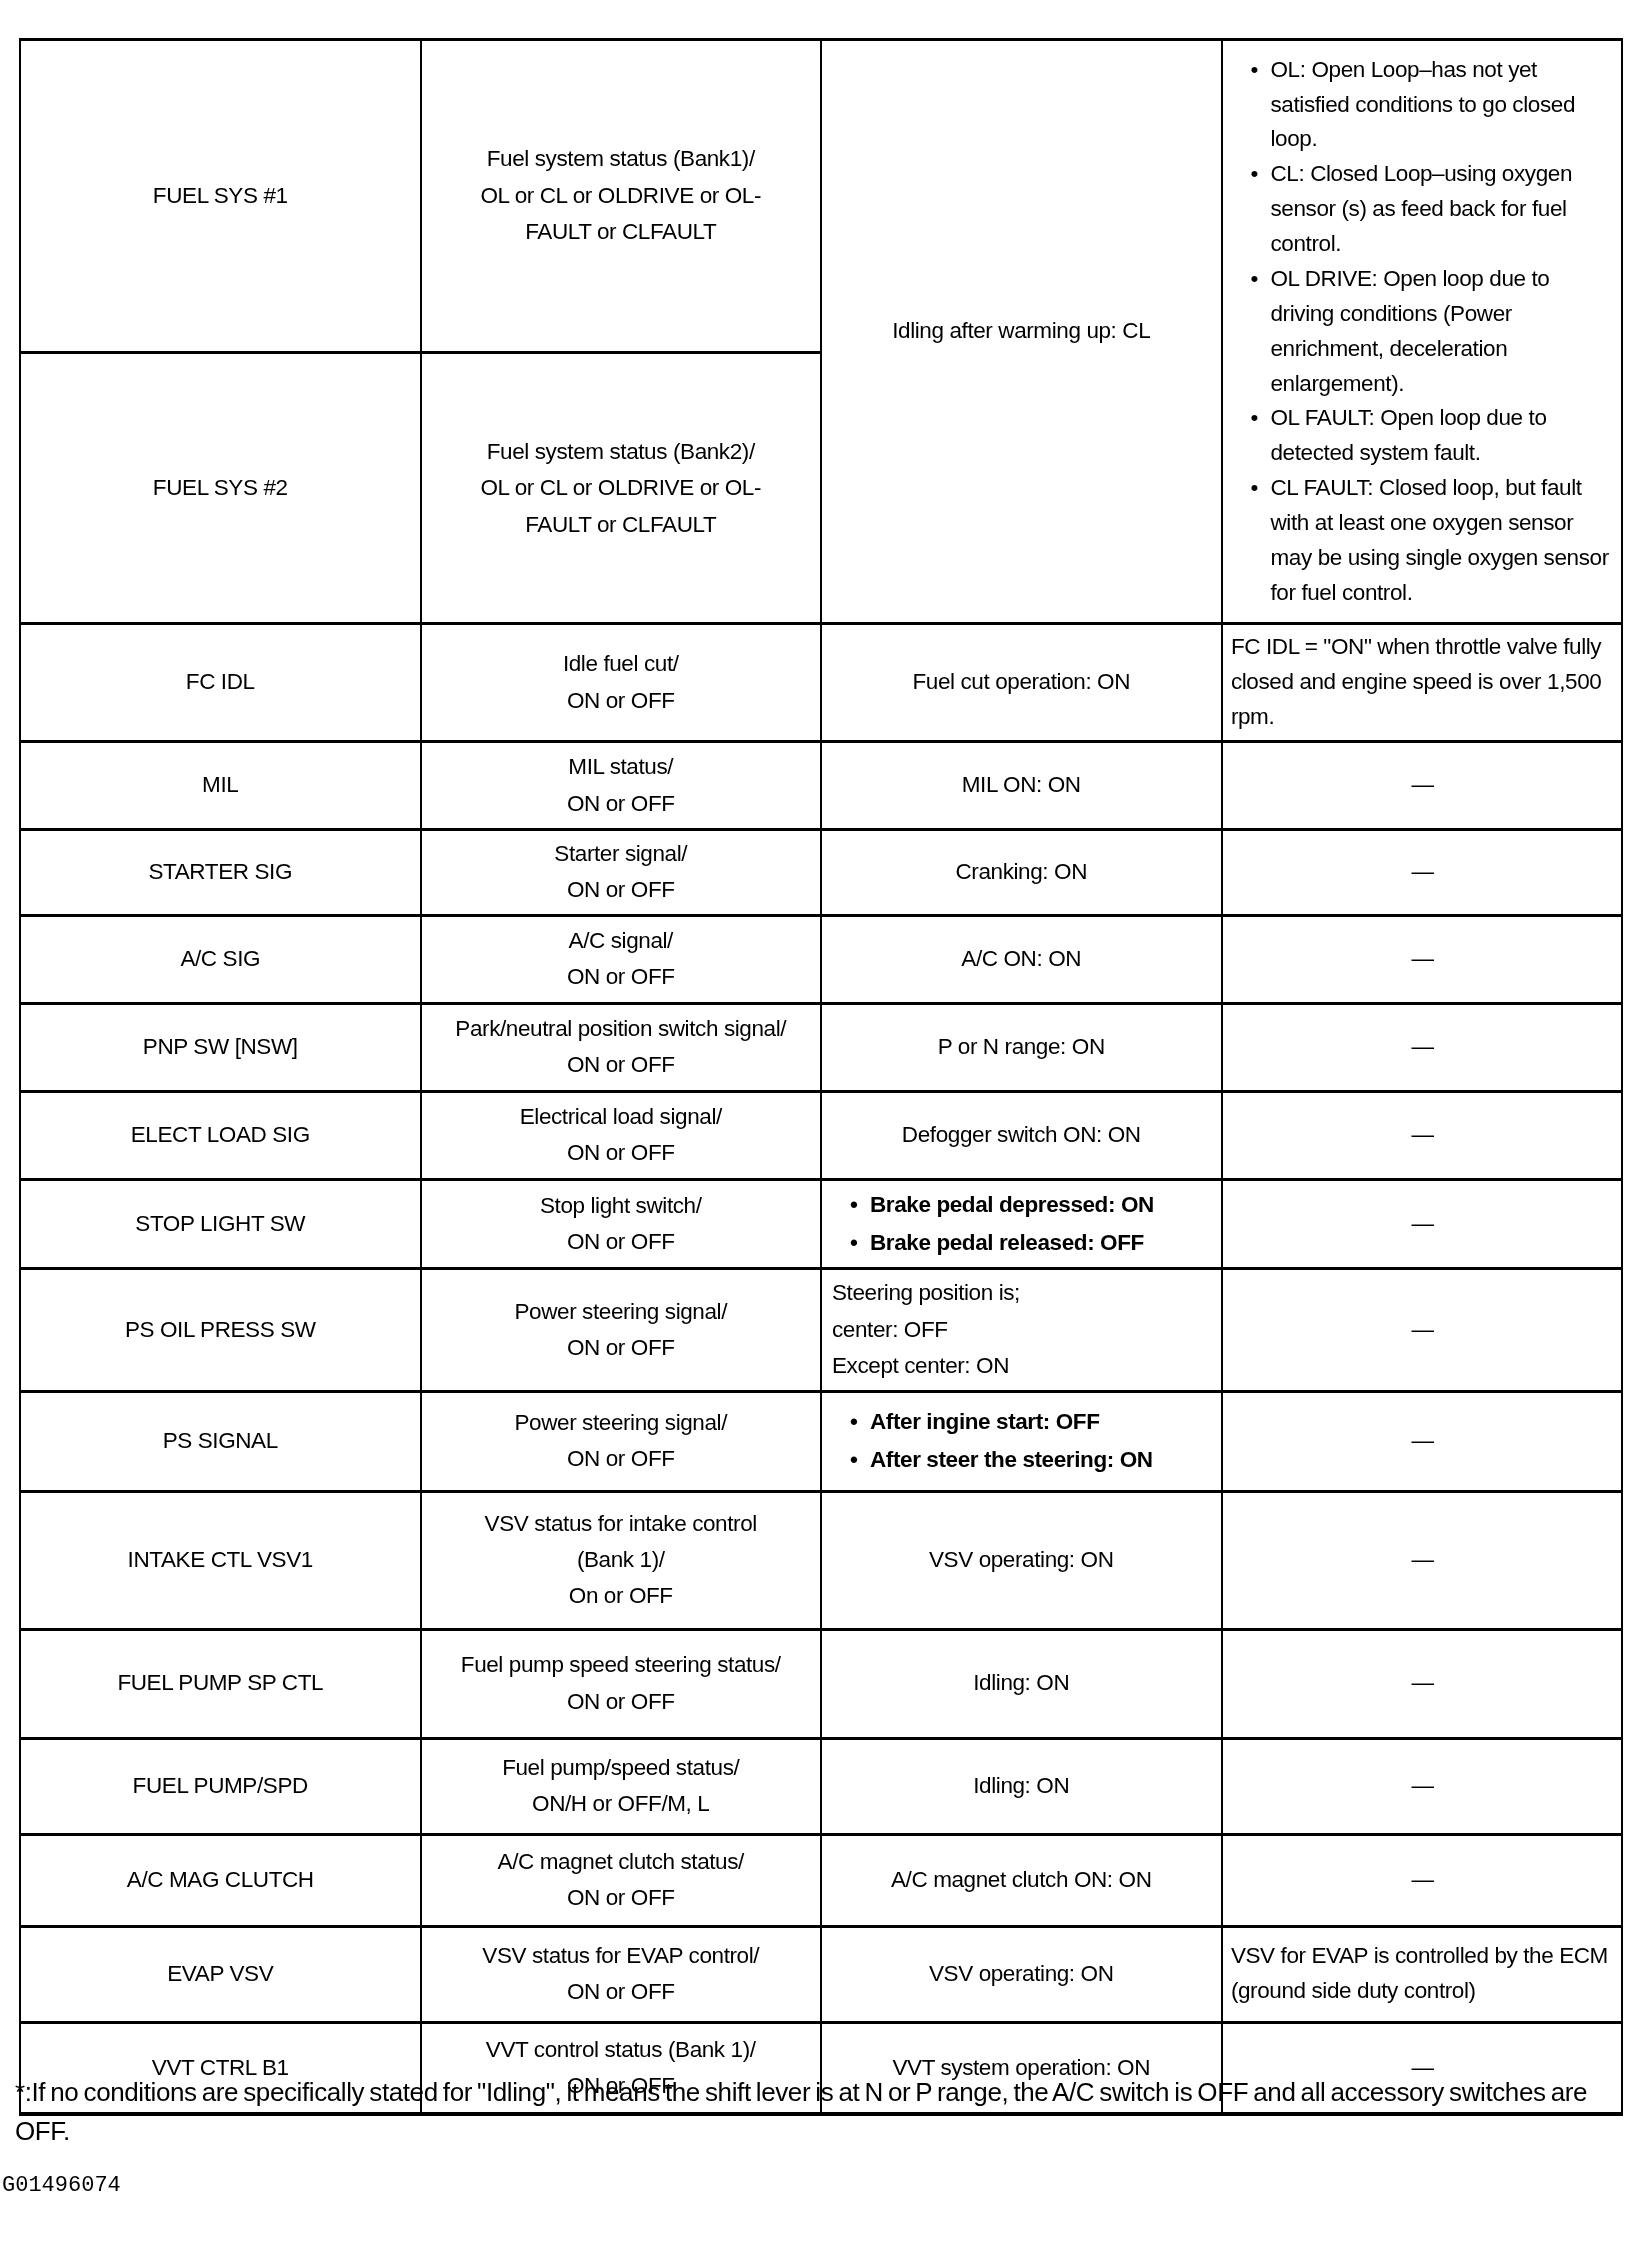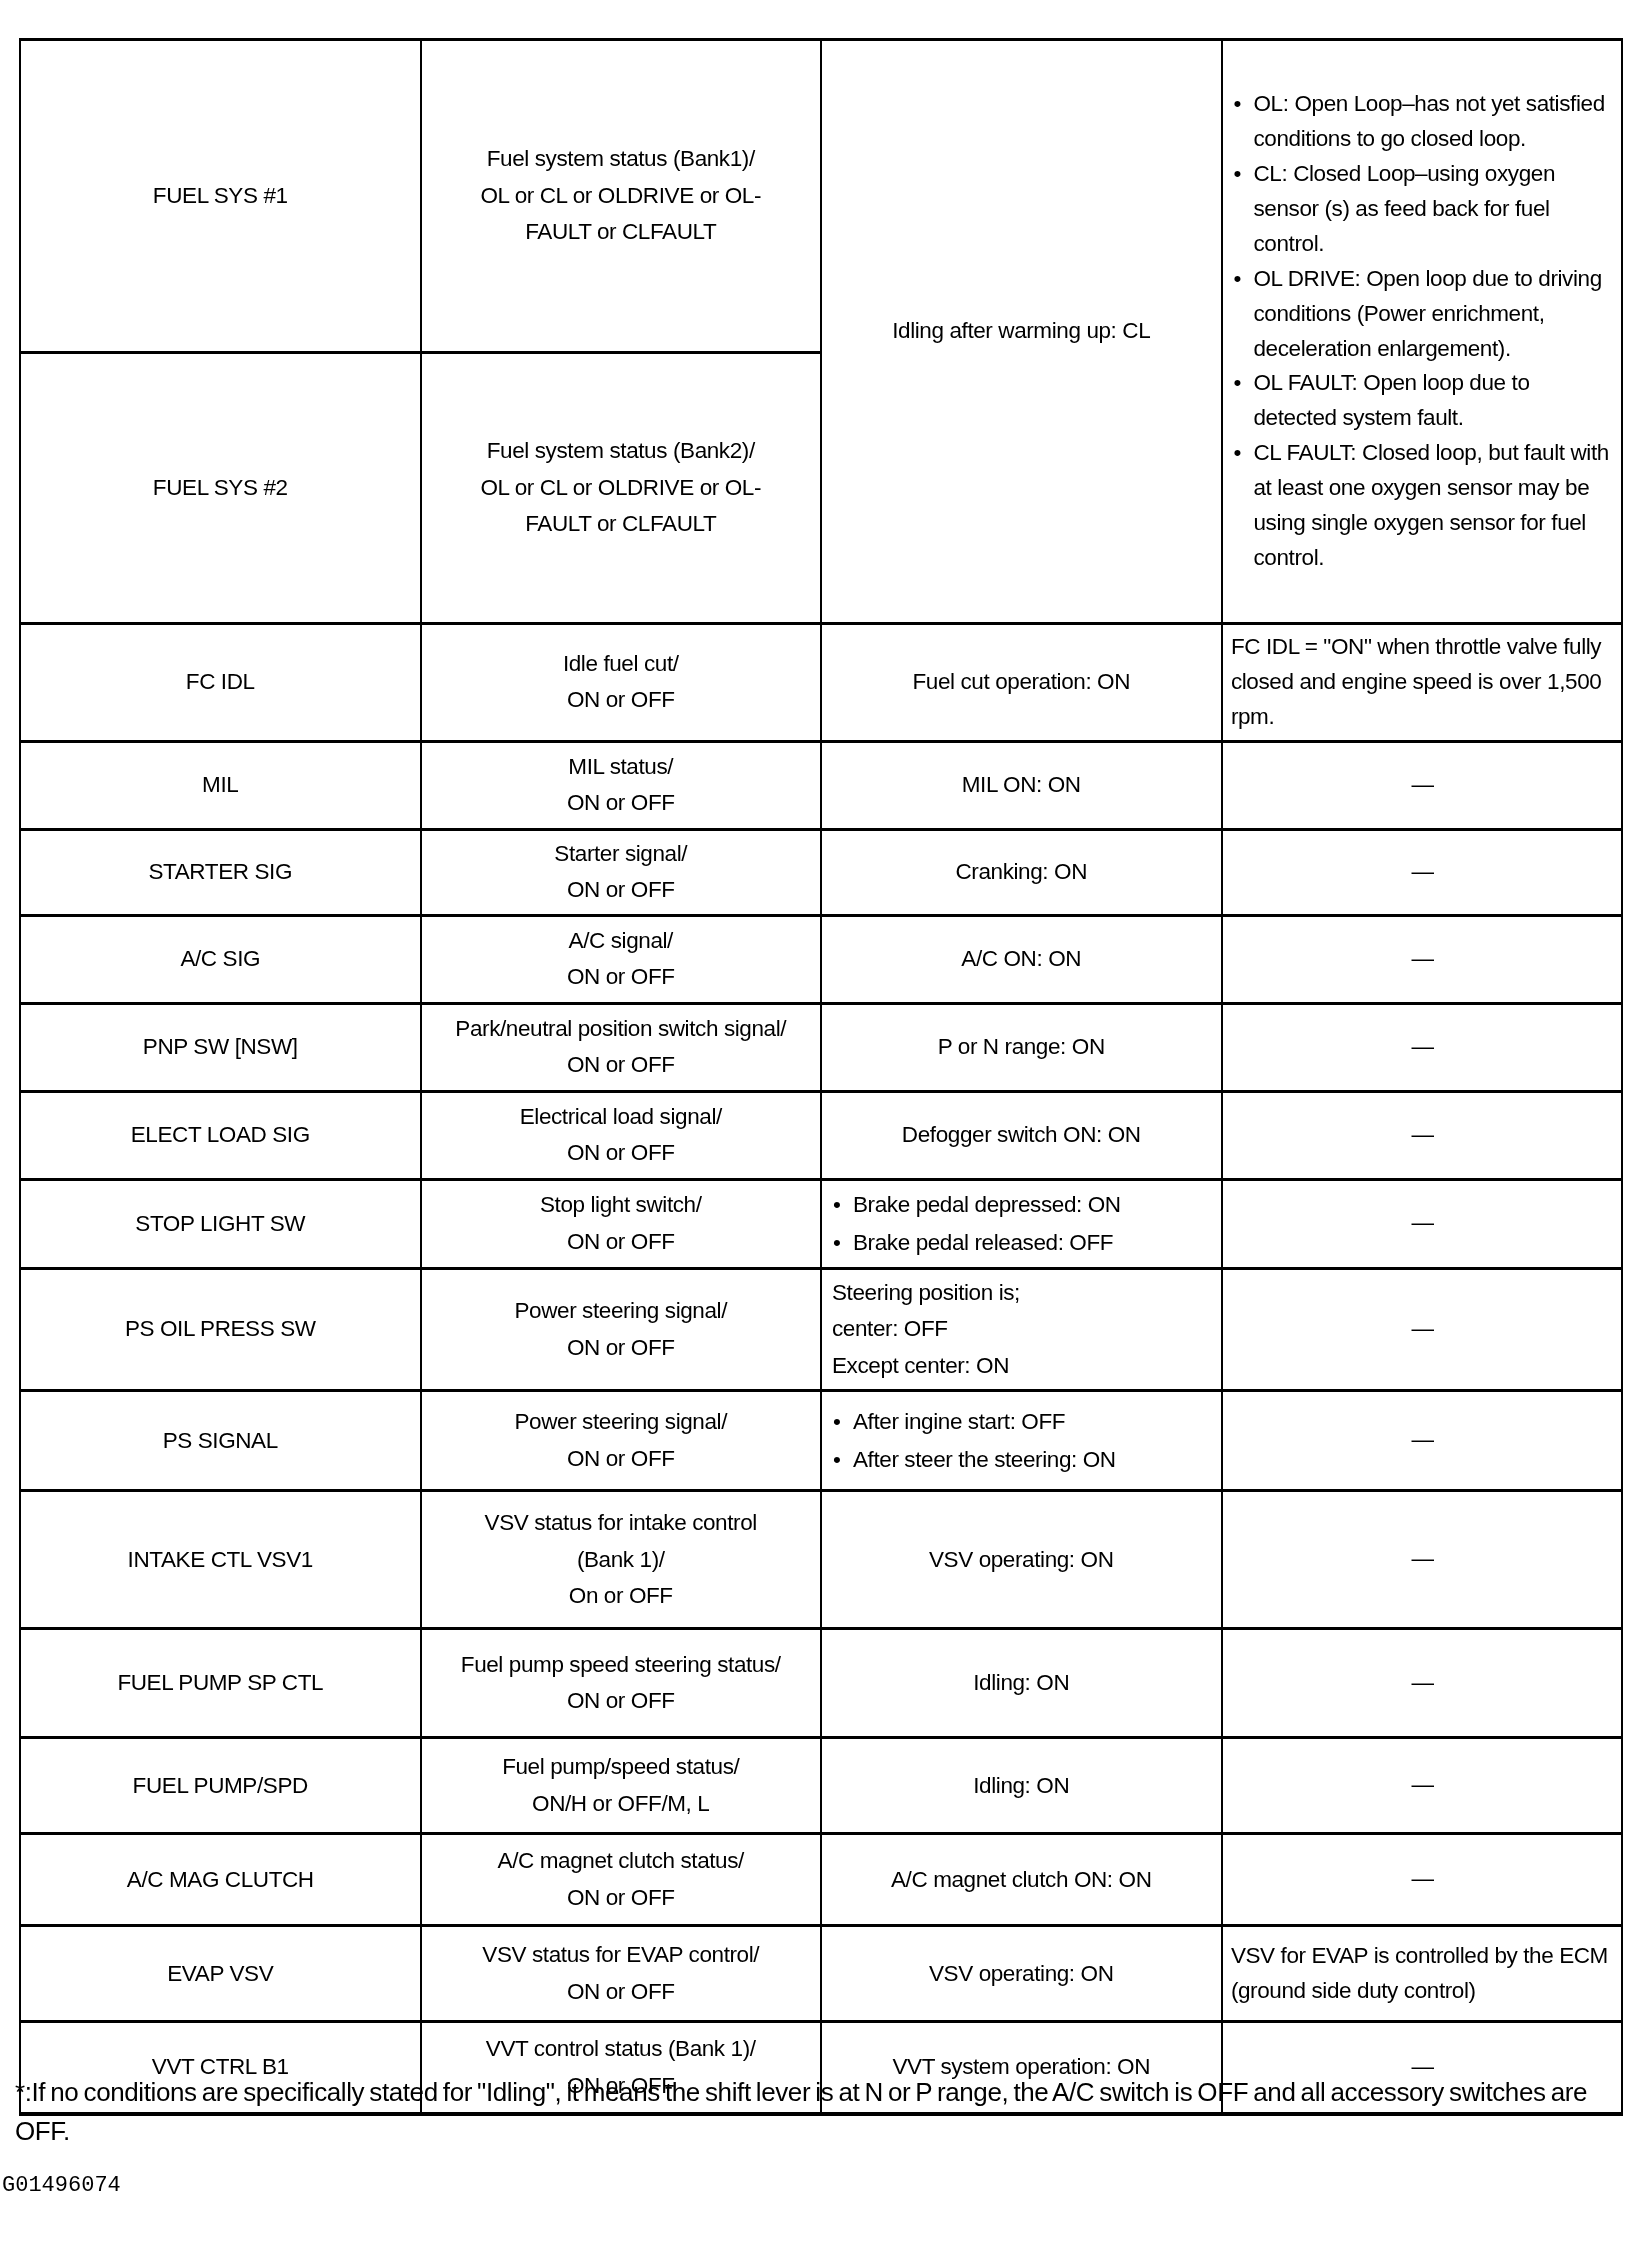--- a/index.html
+++ b/index.html
@@ -18,25 +18,25 @@
     vertical-align:middle;padding:5px 6.7px;
     font-size:22.5px;line-height:1.62;letter-spacing:-0.4px;
     white-space:pre-line;text-align:center;
   }
   td.c-param{text-align:center;margin-left:28px;}
   td.c-desc{text-align:center;}
   td.c-cond{text-align:center;}
   td.c-cond.left{text-align:left;padding-left:10px;margin-left:20px;}
   td.c-note{text-align:left;padding-left:8.4px;line-height:1.55;}
   td.c-note.dash{text-align:center;}
-  td.list-cell{white-space:normal;text-align:left;padding-left:6px;}
+  td.list-cell{white-space:normal;text-align:left;padding-left:23px;}
   .bi{position:relative;padding-left:25px;text-align:left;white-space:normal;}
   .bi::before{content:"\2022";position:absolute;left:5px;}
   .notes-item{line-height:1.55;}
-  .cond-item{line-height:1.7;}
+  .cond-item{line-height:1.7;font-weight:bold;}
   td.notes-merged{line-height:1.55;padding-top:11.7px;padding-bottom:11.7px;}
   tr.r1{height:313px}  tr.r2{height:271px}  tr.r3{height:117px}
   tr.r4{height:88px}  tr.r5{height:84px}  tr.r6{height:88px}
   tr.r7{height:88px}  tr.r8{height:88px}  tr.r9{height:88px}
   tr.r10{height:121px} tr.r11{height:100px} tr.r12{height:138px}
   tr.r13{height:109px} tr.r14{height:96px} tr.r15{height:92px}
   tr.r16{height:96px} tr.r17{height:92px}
   .footnote{
     position:absolute;left:15px;top:2073px;width:1620px;
     font-size:26px;line-height:1.5;letter-spacing:-0.4px;word-spacing:-1.7px;

